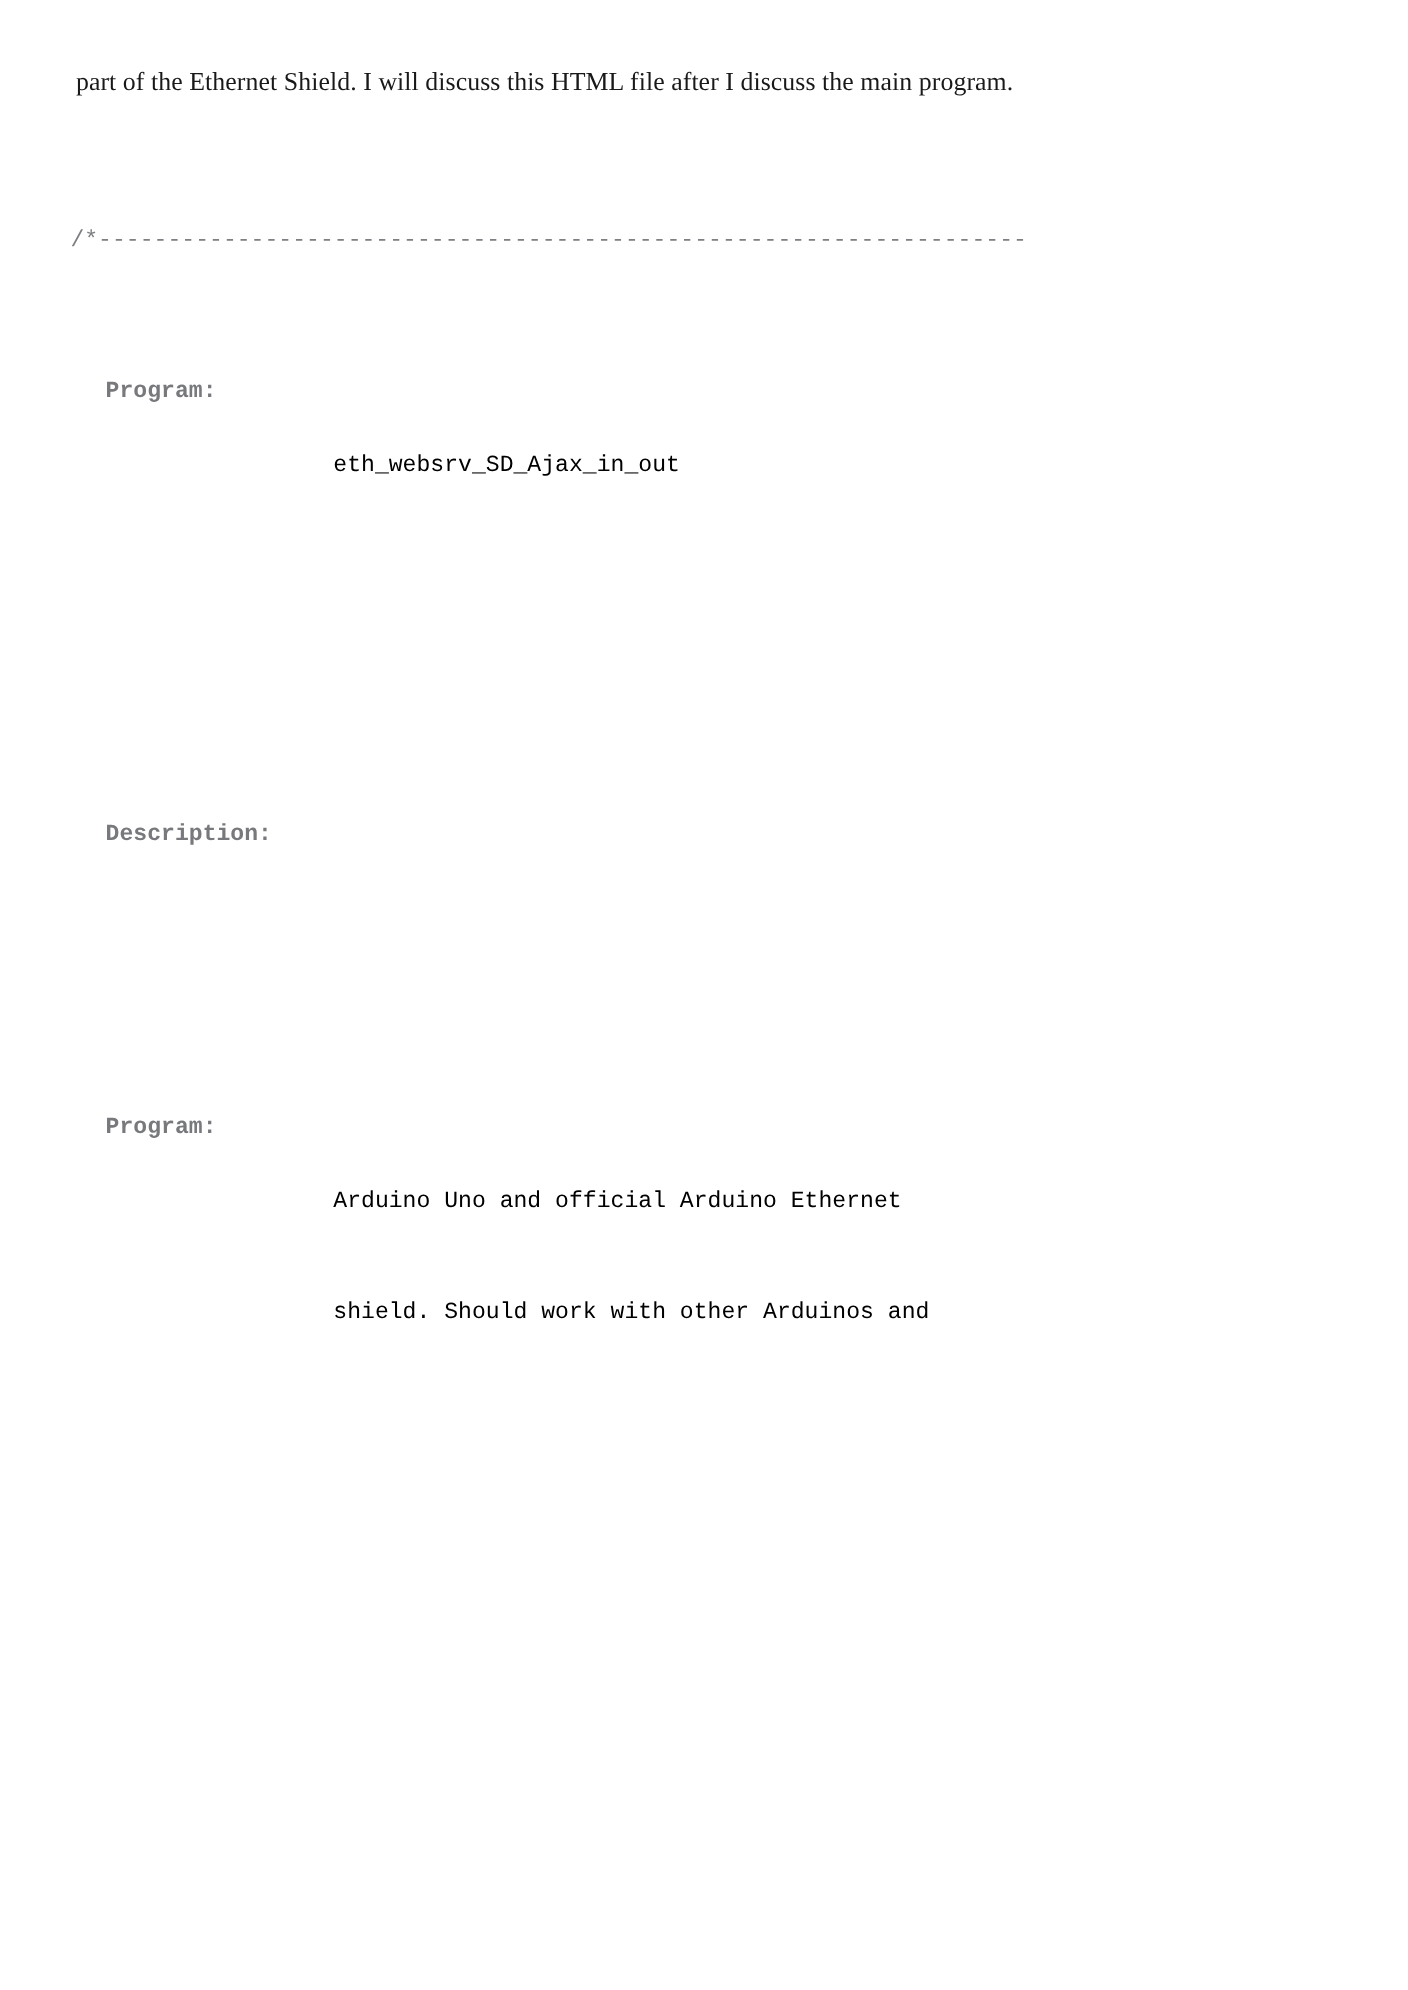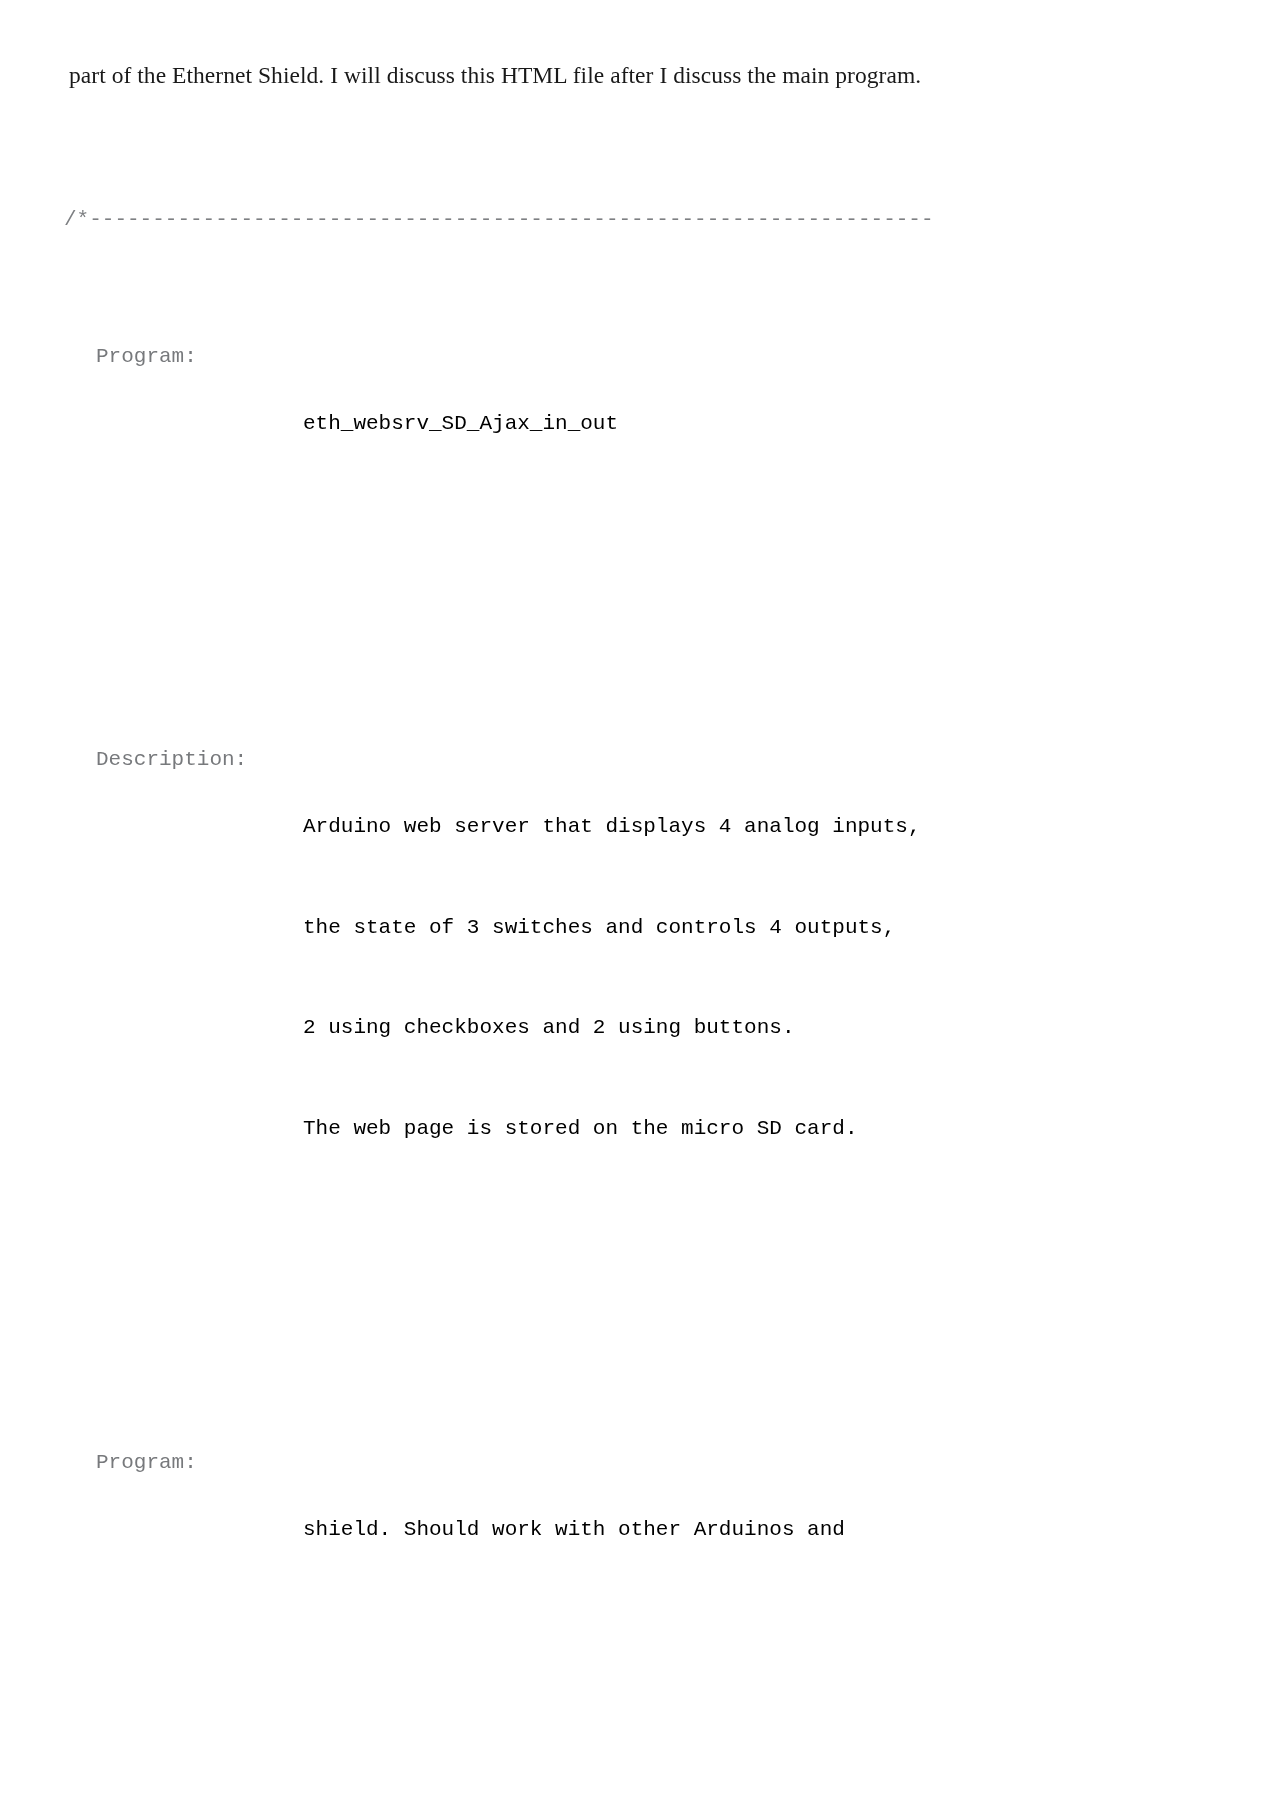--- a/index.html
+++ b/index.html
@@ -65,20 +65,21 @@
     align-items: flex-start;
   }
 
   .code-label {
     flex: 0 0 auto;
     width: 239px;
     padding-left: 32px;
     box-sizing: border-box;
     color: #77797c;
     white-space: pre;
+    font-weight: bold;
   }
 
   .code-value {
     flex: 1 1 auto;
     color: #000000;
     white-space: pre;
   }
 
   .code-value .ln {
     display: block;
@@ -112,33 +113,28 @@
       <span class="code-label">Program:</span>
       <span class="code-value">
         <span class="ln">eth_websrv_SD_Ajax_in_out</span>
       </span>
     </div>
 
     <div class="spacer-row"></div>
 
     <div class="code-row">
       <span class="code-label">Description:</span>
-      <span class="code-value">
-        <span class="ln">Arduino web server that displays 4 analog inputs,</span>
-        <span class="ln">the state of 3 switches and controls 4 outputs,</span>
-        <span class="ln">2 using checkboxes and 2 using buttons.</span>
-        <span class="ln">The web page is stored on the micro SD card.</span>
-      </span>
     </div>
 
     <div class="spacer-row-small"></div>
 
     <div class="code-row">
       <span class="code-label">Program:</span>
       <span class="code-value">
+        <span class="ln">Arduino Uno and official Arduino Ethernet</span>
         <span class="ln">shield. Should work with other Arduinos and</span>
         
         
         
       </span>
     </div>
 
   </div>
 
 </div>

